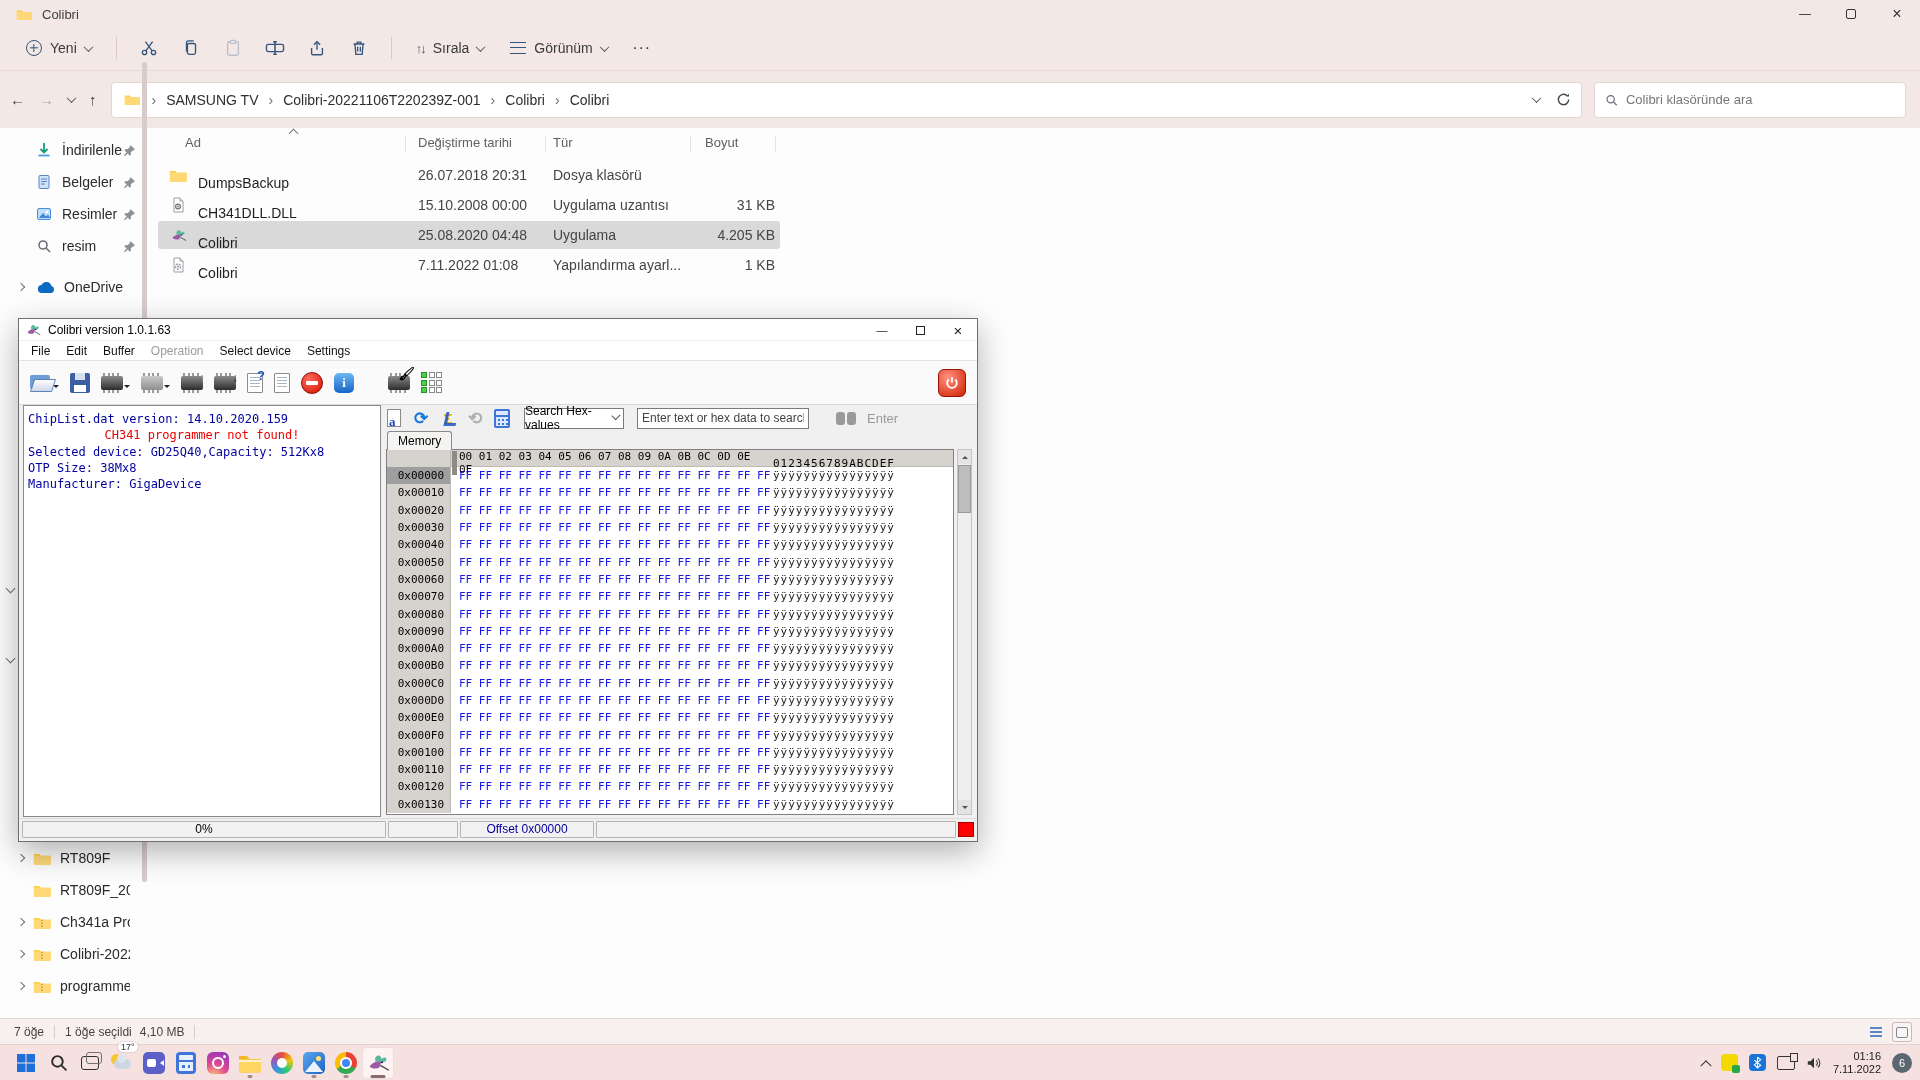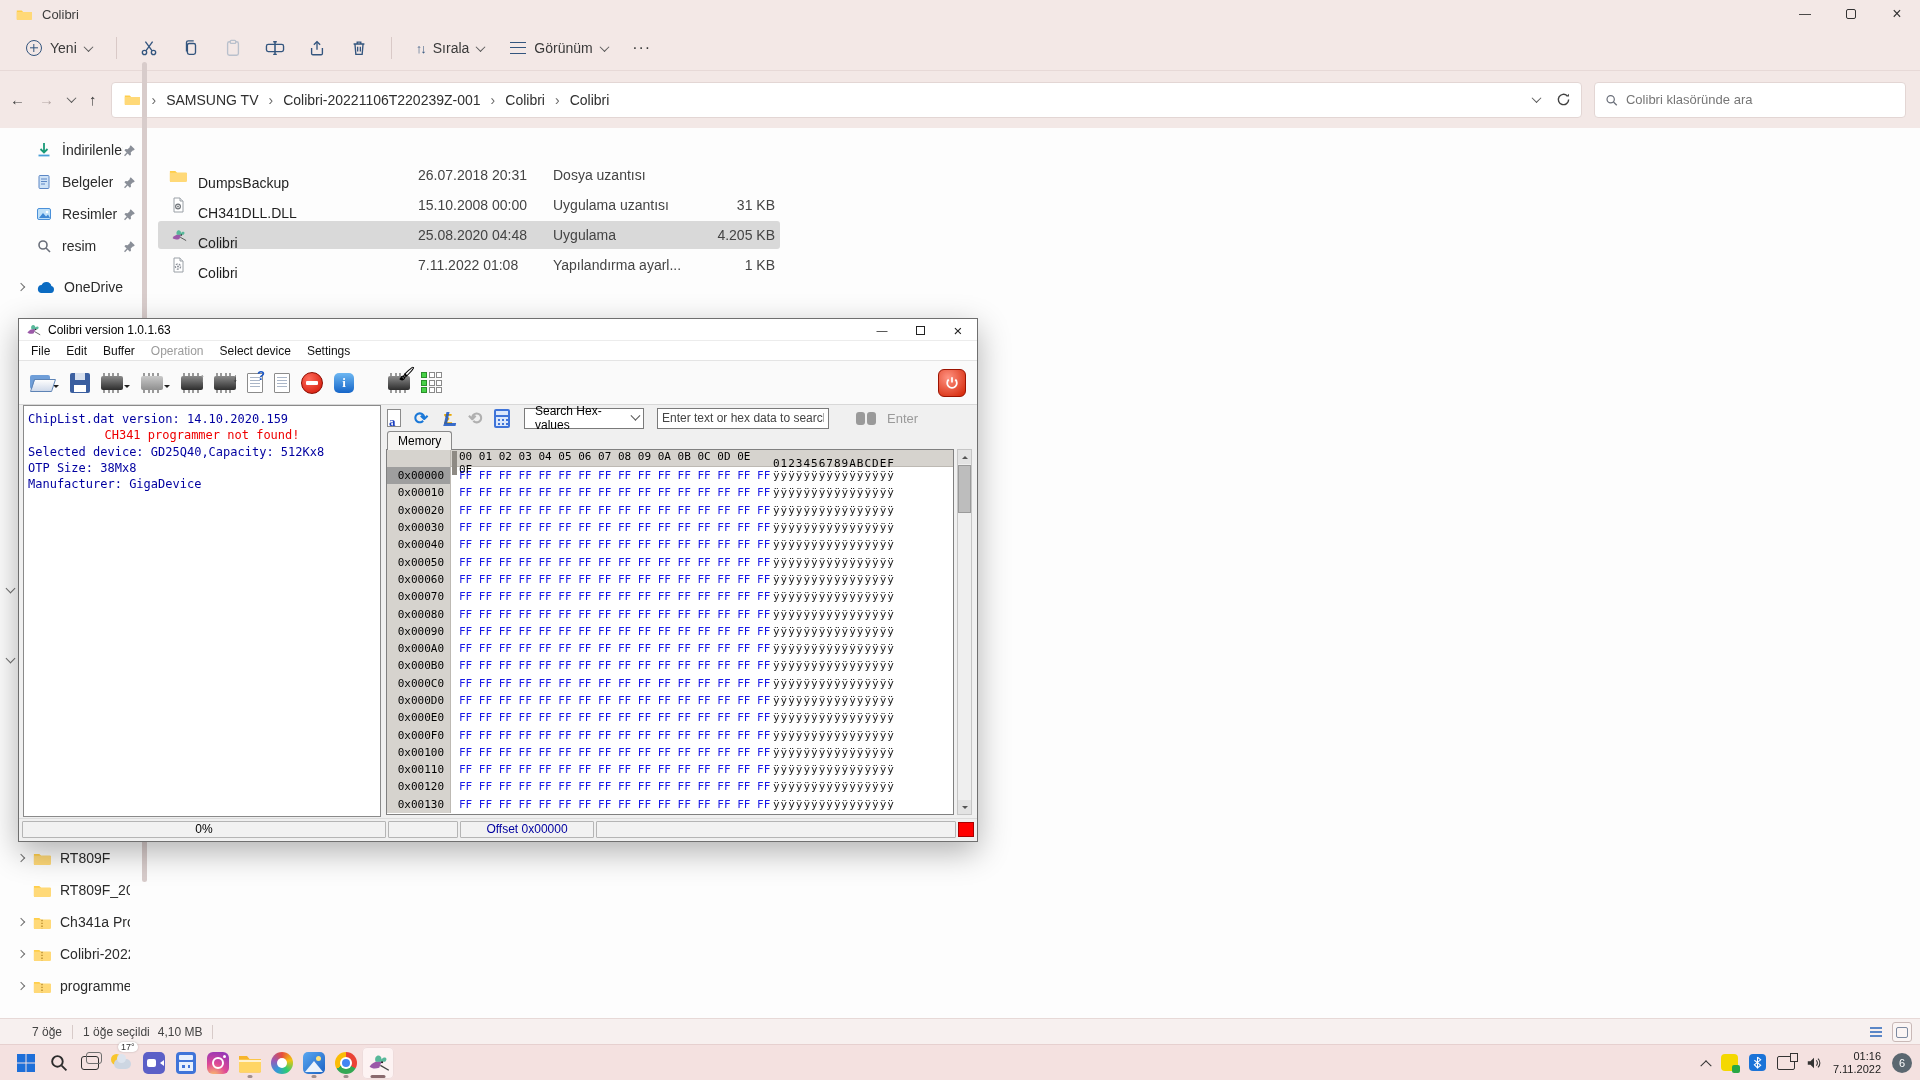--- a/index.html
+++ b/index.html
@@ -62,21 +62,21 @@
   .frow { position:relative; height:30px; font-size:14px; color:#1f1f1f; }
   .frow.sel::before { content:""; position:absolute; left:8px; top:1px; width:622px; height:28px; background:#d9d9d9; border-radius:3px; }
   .frow > * { position:absolute; top:50%; transform:translateY(-50%); }
   .ficon { left:18px; width:20px; height:20px; display:flex; align-items:center; justify-content:center; }
   .fname-t { left:48px; white-space:nowrap;margin-top:8px; }
   .fdate { left:268px; color:#444; }
   .ftype { left:403px; color:#444; }
   .fsize { left:555px; width:70px; text-align:right; color:#444; }
 
   
-  #ex-status { position:absolute; left:0; bottom:0; width:100%; height:26px; background:#f7f0ef; border-top:1px solid #e7d9d7; display:flex; align-items:center; font-size:12px; color:#444; padding-left:32px; }
+  #ex-status { position:absolute; left:0; bottom:0; width:100%; height:26px; background:#f7f0ef; border-top:1px solid #e7d9d7; display:flex; align-items:center; font-size:12px; color:#444; padding-left:14px; }
   #ex-status .sdiv { width:1px; height:14px; background:#d8cbc9; margin:0 10px; }
   #ex-status .gap { width:8px; }
   .view-toggles { position:absolute; right:8px; top:3px; display:flex; gap:6px; }
   .vt { width:20px; height:20px; display:flex; align-items:center; justify-content:center; border-radius:3px; }
   .vt.sel { border:1px solid #c9b9b7; background:#fbf5f4; }
   .vt .gl { width:12px; height:10px; border-top:2px solid #5b87c7; border-bottom:2px solid #5b87c7; position:relative; }
   .vt .gl::before{content:"";position:absolute;left:0;right:0;top:2px;height:2px;background:#5b87c7;}
   .vt .gr { width:12px; height:11px; border:1.4px solid #7d8aa0; border-radius:2px; }
 
   
@@ -126,21 +126,21 @@
   .apage { width:14px; height:18px; background:#fff; border:1px solid #8b8b8b; position:relative; }
   .apage::after { content:"a"; position:absolute; left:1px; bottom:-4px; color:#1a3fbf; font-weight:bold; font-size:13px; font-family:"Liberation Serif",serif; }
   .refr { font-size:17px; font-weight:bold; color:#1a78d8; }
   .refr.gray { color:#b0b0b0; }
   .chk { color:#e8a800; font-size:15px; font-weight:bold; position:relative; }
   .chk::after { content:""; position:absolute; left:2px; top:2px; width:9px; height:11px; border-left:3px solid #1a56c4; border-bottom:3px solid #1a56c4; transform:skewX(-12deg); opacity:.85; }
   .calci { width:16px; height:19px; background:#3f74d9; border-radius:2px; position:relative; }
   .calci::before { content:""; position:absolute; left:2px; top:2px; right:2px; height:4px; background:#dce8fb; }
   .calci::after { content:""; position:absolute; left:2px; top:8px; right:2px; bottom:2px;
      background:repeating-linear-gradient(90deg,#dce8fb 0 2px,transparent 2px 4px),repeating-linear-gradient(#dce8fb 0 2px,transparent 2px 4px); }
-  .combo { width:120px; height:21px; background:#fff; border:1px solid #7a7a7a; display:flex; align-items:center; font-size:12px; padding-left:10px; margin-left:6px; }
+  .combo { width:100px; height:21px; background:#fff; border:1px solid #7a7a7a; display:flex; align-items:center; font-size:12px; padding-left:0; margin-left:6px; }
   .combo .dd2 { margin-left:auto; margin-right:4px; width:7px; height:7px; border-right:1.4px solid #555; border-bottom:1.4px solid #555; transform:rotate(45deg) translate(-2px,-2px); }
   .searchin { width:172px; height:21px; border:1px solid #7a7a7a; font-size:12px; padding:0 4px; font-family:"Liberation Sans",sans-serif; margin-left:8px; }
   .searchin::placeholder { color:#444; }
   .binoc { margin-left:22px; width:20px; height:13px; position:relative; opacity:.55; }
   .binoc::before,.binoc::after { content:""; position:absolute; top:0; width:9px; height:13px; background:#555; border-radius:3px; }
   .binoc::before{left:0;} .binoc::after{right:0;}
   .searchlbl { color:#9a9a9a; font-size:13px; margin-left:6px; }
   .memtab { position:absolute; left:368px; top:112px; height:19px; padding:0 10px; background:#f5f4f2; border:1px solid #8a8a8a; border-bottom:none; border-radius:3px 3px 0 0; font-size:12px; display:flex; align-items:center; z-index:2; }
   #hextable { position:absolute; left:367px; top:130px; width:568px; height:366px; background:#fff; border:1px solid #808080; font-family:"DejaVu Sans Mono",monospace; font-size:11px; overflow:hidden; }
   .hrow, #hexhead { display:grid; grid-template-columns:64px 312px 126px; column-gap:0; height:17.3px; align-items:center; }
@@ -479,31 +479,42 @@
               </svg>
             </span>
             <span class="slabel">programmer_cl</span>
           </div>
         </div>
     </div>
     <div id="side-scroll"></div>
     <span class="straychev" style="left:7px;top:585px"></span>
     <span class="straychev" style="left:7px;top:655px"></span>
 
+    <div id="filehead">
+      <span class="fcol" style="left:35px">Ad</span>
+      <span id="sortcaret"></span>
+      <span class="fcol" style="left:268px">Değiştirme tarihi</span>
+      <span class="fcol" style="left:403px">Tür</span>
+      <span class="fcol" style="left:555px">Boyut</span>
+      <span class="fdiv" style="left:255px"></span>
+      <span class="fdiv" style="left:395px"></span>
+      <span class="fdiv" style="left:540px"></span>
+      <span class="fdiv" style="left:625px"></span>
+    </div>
     <div id="file-rows">
         <div class="frow">
           <span class="ficon">
             <svg width="18" height="15" viewBox="0 0 20 16">
               <path d="M1 3h6l2 2h10v9a1 1 0 0 1-1 1H2a1 1 0 0 1-1-1z" fill="#ffce4a"></path>
               <path d="M1 5h19v9a1 1 0 0 1-1 1H2a1 1 0 0 1-1-1z" fill="#ffd978"></path>
             </svg>
           </span>
           <span class="fname-t">DumpsBackup</span>
           <span class="fdate">26.07.2018 20:31</span>
-          <span class="ftype">Dosya uzantısı</span>
+          <span class="ftype">Dosya klasörü</span>
           <span class="fsize"></span>
         </div>
         <div class="frow">
           <span class="ficon">
             <svg width="16" height="16" viewBox="0 0 16 16">
               <path d="M4 1h6l3 3v11H4z" fill="#fff" stroke="#9aa0a6"></path>
               <path d="M10 1v3h3" fill="#e8eaed" stroke="#9aa0a6"></path>
               <circle cx="8" cy="9.5" r="2.4" fill="none" stroke="#70757a" stroke-width="1.2"></circle>
               <circle cx="8" cy="9.5" r=".9" fill="#70757a"></circle>
             </svg>

